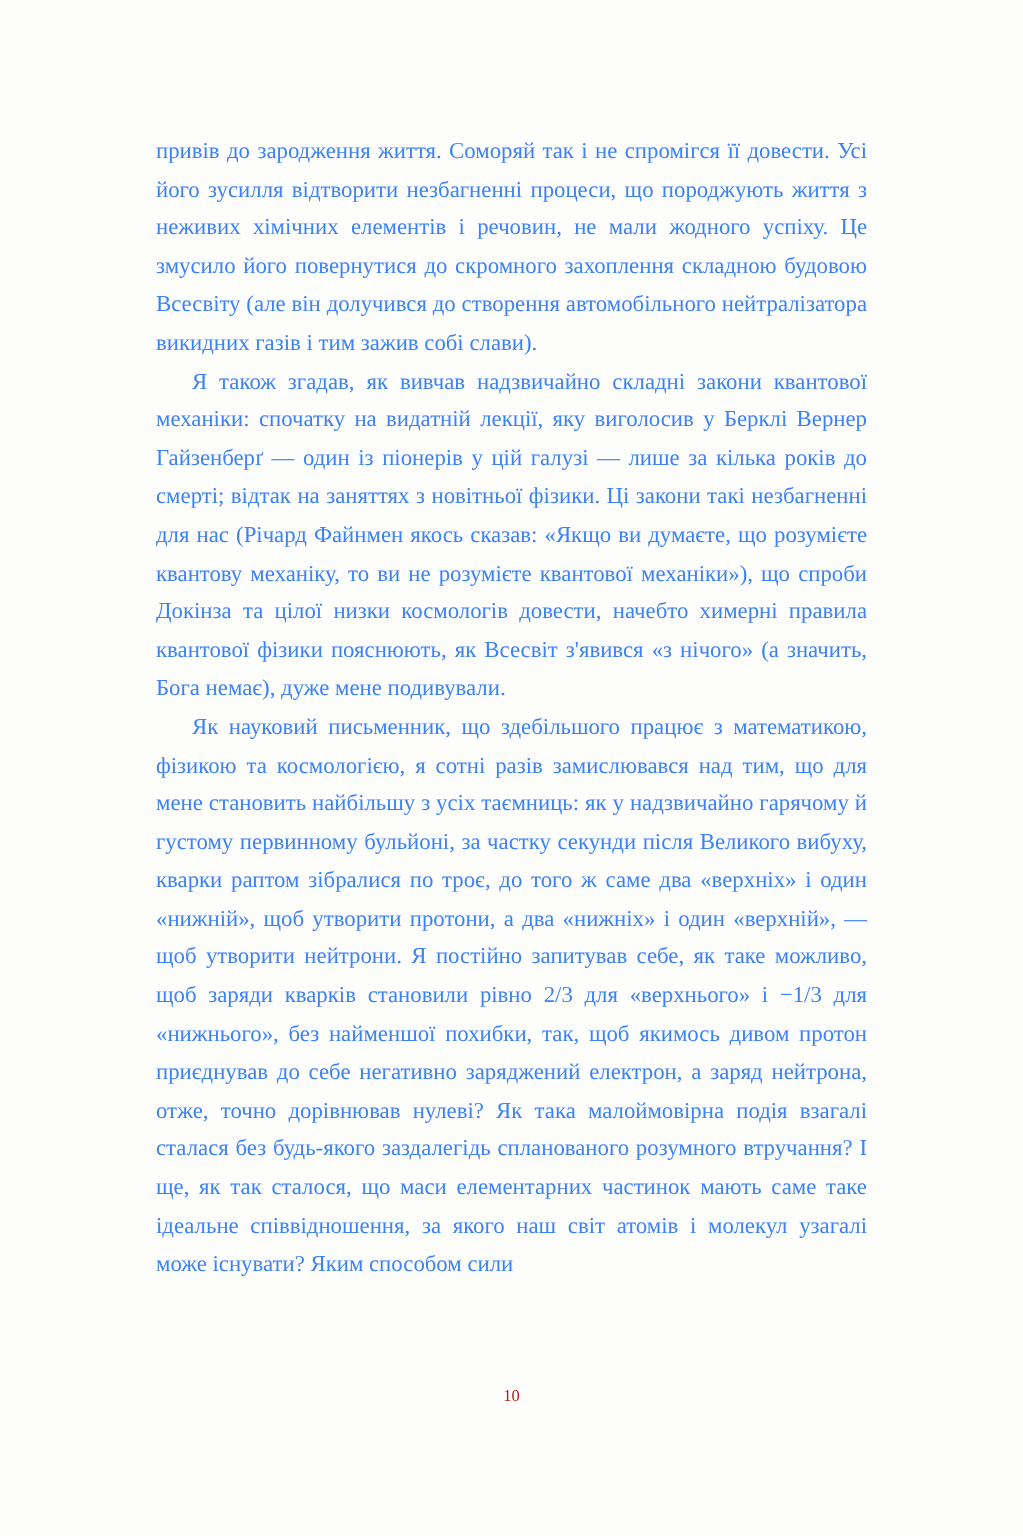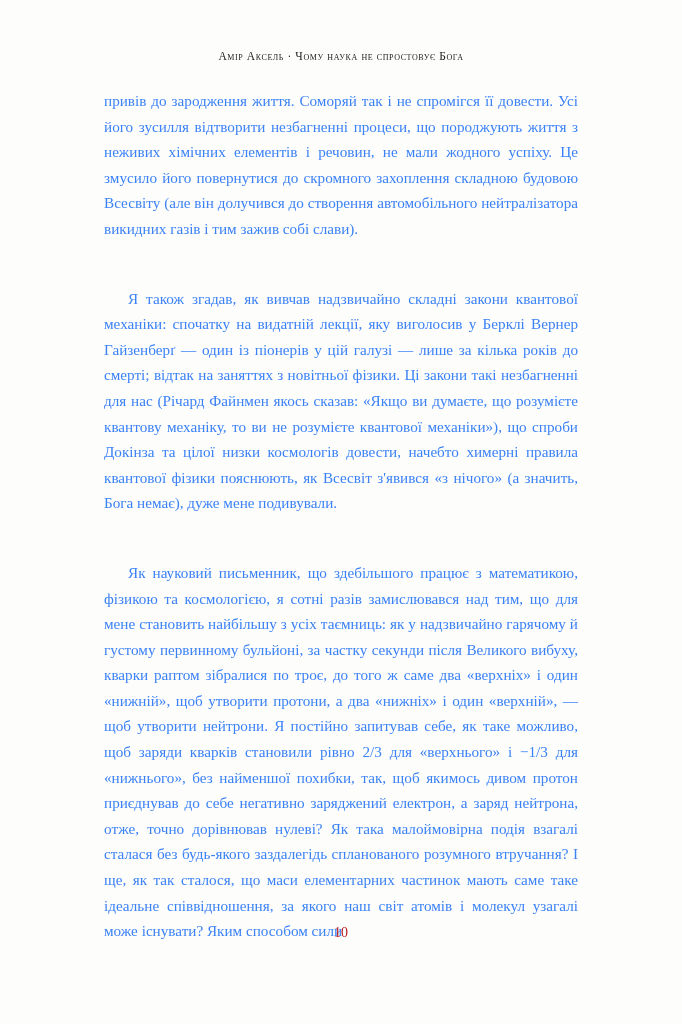--- a/index.html
+++ b/index.html
@@ -50,40 +50,36 @@
     text-justify: inter-word;
     color: #3b82f6;
     hyphens: manual;
   }
   .body-text p {
     margin: 0;
     text-indent: 0;
   }
   .body-text p + p {
     text-indent: 24px;
-    margin-top: 44px;
   }
   .folio {
     position: absolute;
     left: 0;
     right: 0;
     top: 925px;
     text-align: center;
-    font-size: 14px;
+    font-size: 11px;
     color: #b91c1c;
   }
 </style>
 </head>
 <body>
 
 <div class="page">
 
-  <div class="running-head">
-    <span class="rh-inner">Амір Аксель · Чому наука не спростовує Бога</span>
-  </div>
 
   <div class="body-text">
     <p>привів до зародження життя. Соморяй так і не спромігся її довести. Усі його зусилля відтворити незбагненні процеси, що породжують життя з неживих хімічних елементів і речовин, не мали жодного успіху. Це змусило його повернутися до скромного захоплення складною будовою Всесвіту (але він долучився до створення автомобільного нейтралізатора викидних газів і тим зажив собі слави).</p>
     <p>Я також згадав, як вивчав надзвичайно складні закони квантової механіки: спочатку на видатній лекції, яку виголосив у Берклі Вернер Гайзенберґ — один із піонерів у цій галузі — лише за кілька років до смерті; відтак на заняттях з новітньої фізики. Ці закони такі незбагненні для нас (Річард Файнмен якось сказав: «Якщо ви думаєте, що розумієте квантову механіку, то ви не розумієте квантової механіки»), що спроби Докінза та цілої низки космологів довести, начебто химерні правила квантової фізики пояснюють, як Всесвіт з'явився «з нічого» (а значить, Бога немає), дуже мене подивували.</p>
     <p>Як науковий письменник, що здебільшого працює з математикою, фізикою та космологією, я сотні разів замислювався над тим, що для мене становить найбільшу з усіх таємниць: як у надзвичайно гарячому й густому первинному бульйоні, за частку секунди після Великого вибуху, кварки раптом зібралися по троє, до того ж саме два «верхніх» і один «нижній», щоб утворити протони, а два «нижніх» і один «верхній», — щоб утворити нейтрони. Я постійно запитував себе, як таке можливо, щоб заряди кварків становили рівно 2/3 для «верхнього» і −1/3 для «нижнього», без найменшої похибки, так, щоб якимось дивом протон приєднував до себе негативно заряджений електрон, а заряд нейтрона, отже, точно дорівнював нулеві? Як така малоймовірна подія взагалі сталася без будь-якого заздалегідь спланованого розумного втручання? І ще, як так сталося, що маси елементарних частинок мають саме таке ідеальне співвідношення, за якого наш світ атомів і молекул узагалі може існувати? Яким способом сили</p>
   </div>
 
   <div class="folio">10</div>
 
 </div>

